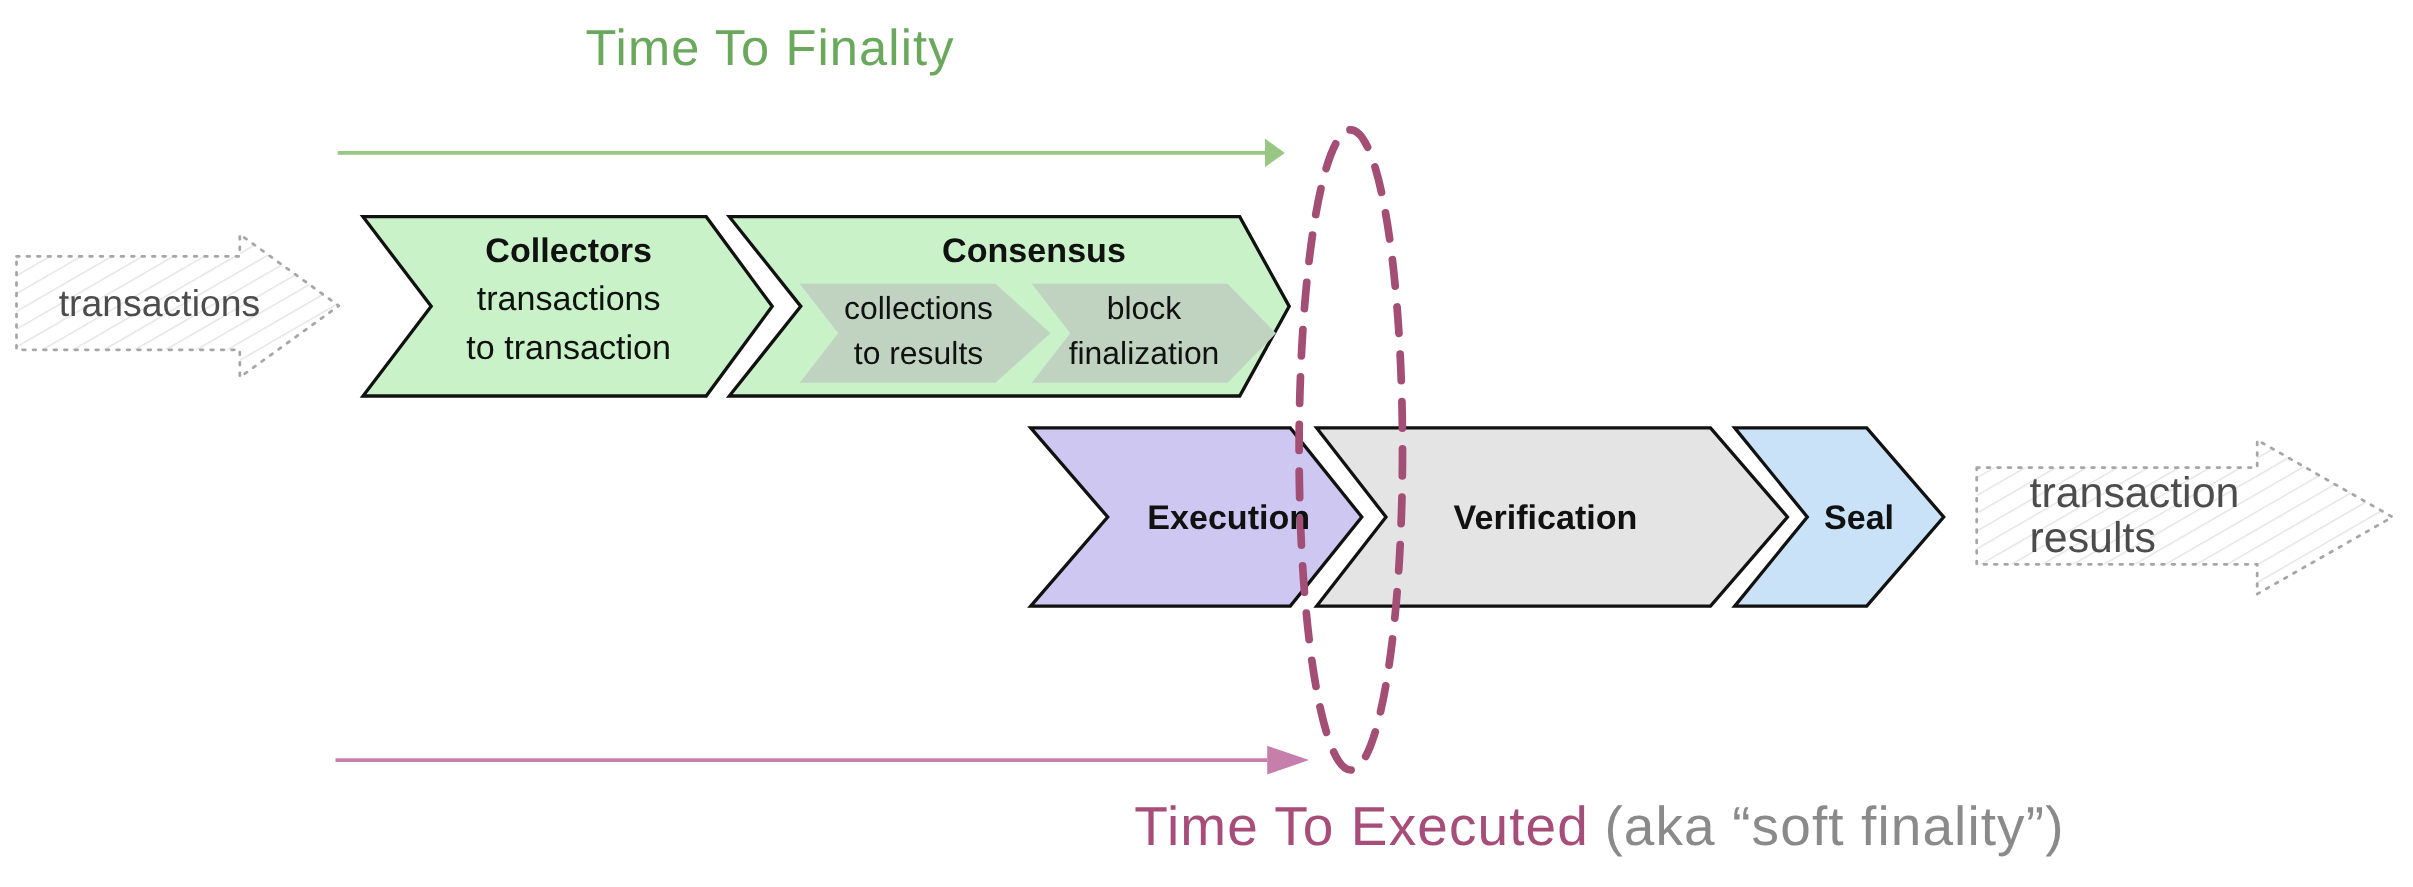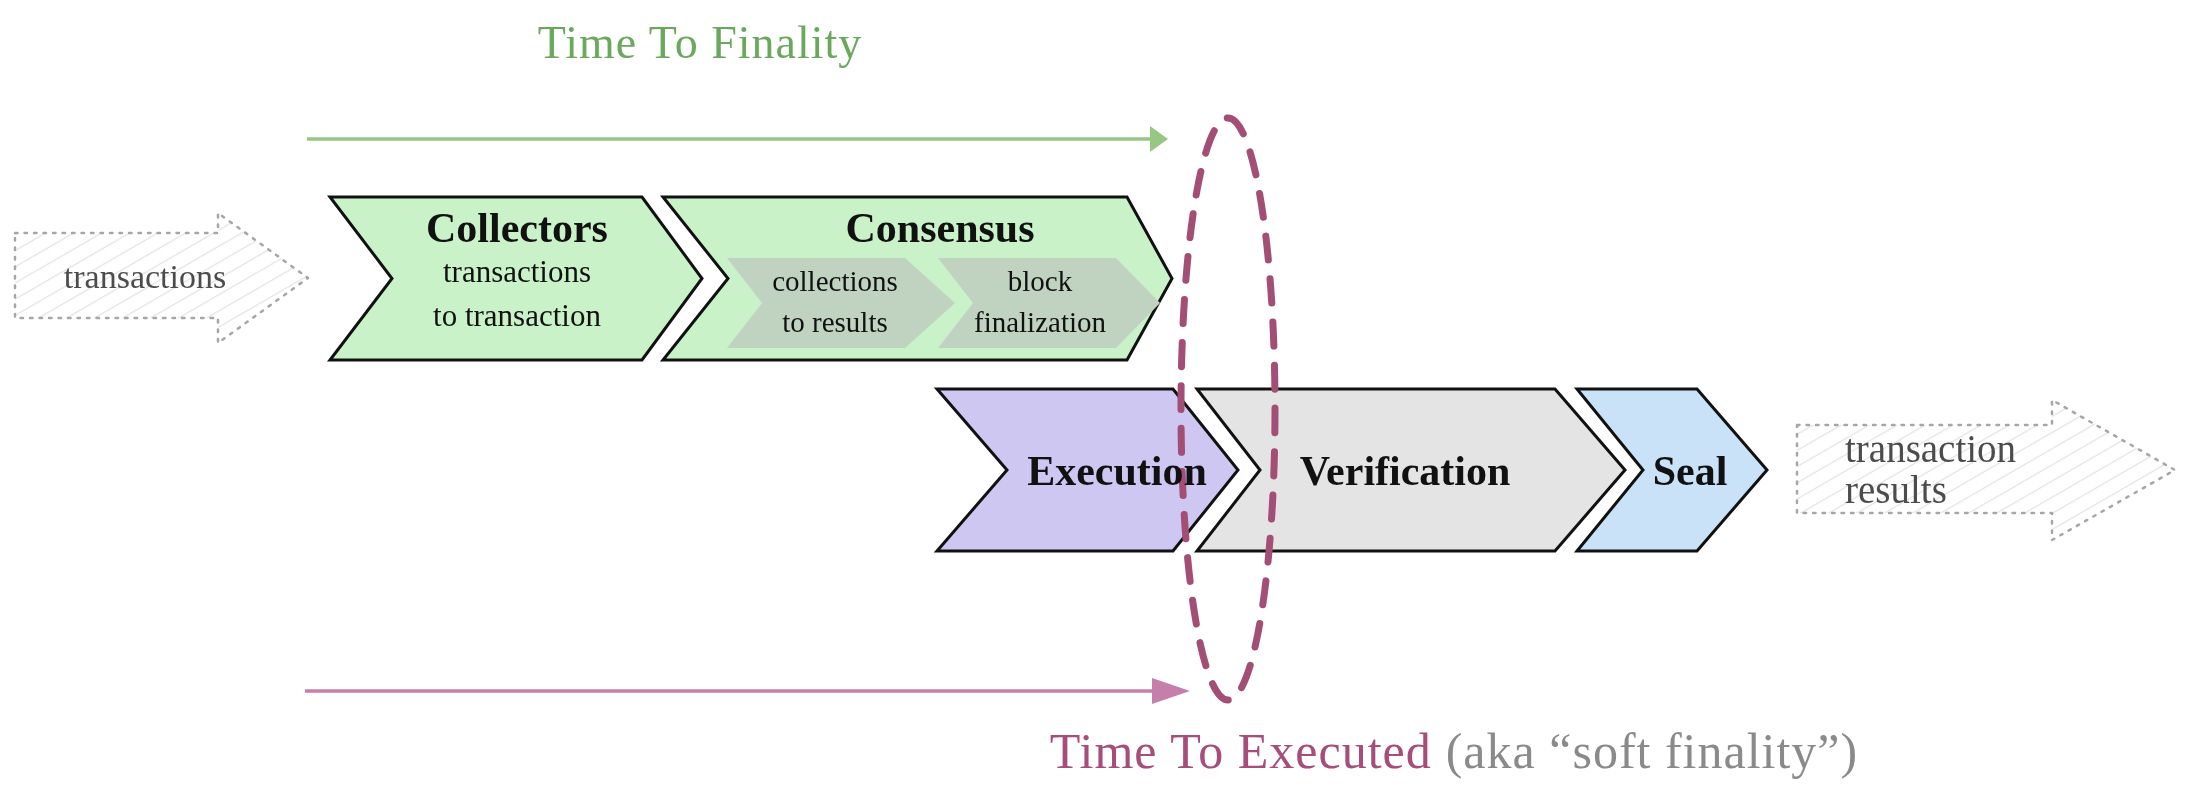--- a/index.html
+++ b/index.html
@@ -1,21 +1,21 @@
 <!DOCTYPE html>
 <html><head>
 <meta charset="utf-8">
 <style>
   html,body{margin:0;padding:0;background:#ffffff;}
   .scene{position:relative;width:2194px;height:806px;background:#fff;overflow:hidden;
-         font-family:Liberation Serif, serif;}
+         font-family:Liberation Sans, sans-serif;}
   .scene svg.canvas{position:absolute;left:0;top:0;}
   .lbl{position:absolute;color:#111;text-align:center;}
   .timeline-title{font-size:46px;letter-spacing:1px;font-weight:400;}
-  .stage-title{font-weight:bold;font-size:42px;line-height:44px;}
+  .stage-title{font-weight:bold;font-size:31px;line-height:44px;}
   .stage-line{font-weight:400;font-size:31px;line-height:44px;}
   .sub-line{font-weight:400;font-size:29px;line-height:41px;}
   .sketch-text{color:#4c4c4c;font-size:34px;line-height:41px;}
   .bottom-line{font-size:50px;letter-spacing:1px;white-space:nowrap;}
   .bottom-line .suffix{margin-left:14px;}
 </style>
 </head>
 <body>
 
 <div class="scene">

